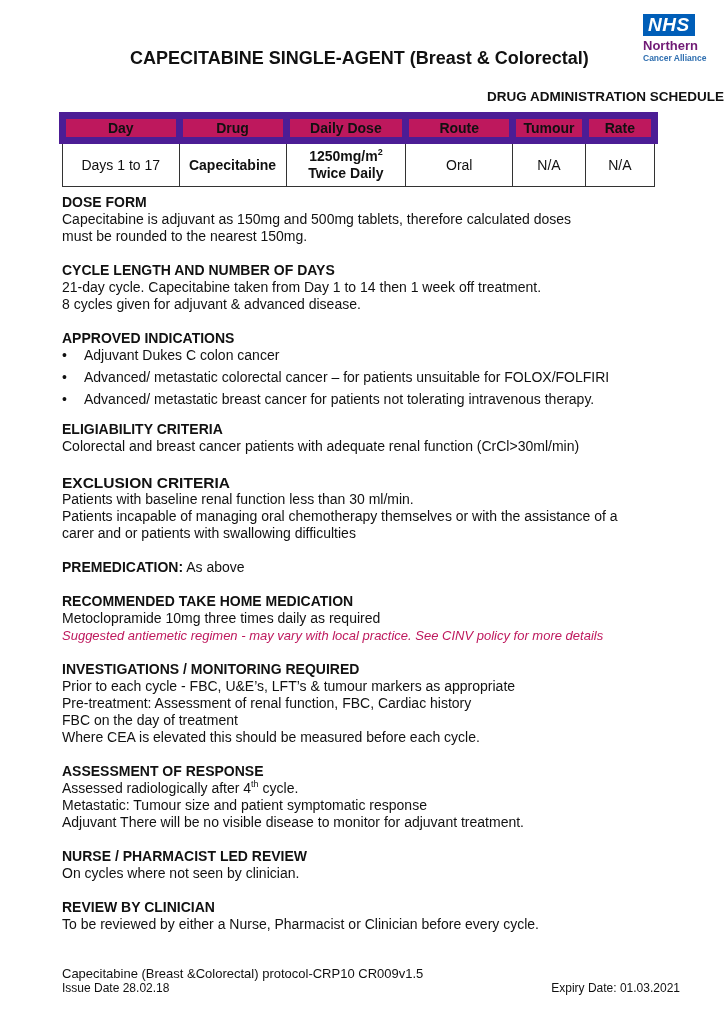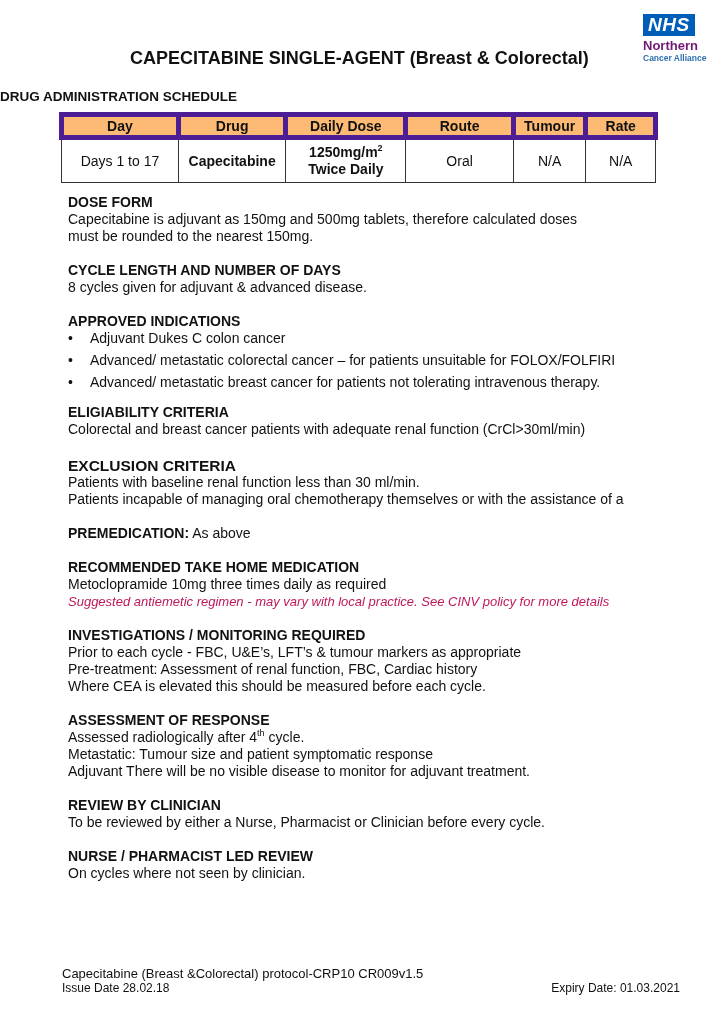--- a/index.html
+++ b/index.html
@@ -4,27 +4,27 @@
 <style>
   html, body { margin: 0; padding: 0; background: #ffffff; }
   body { width: 724px; height: 1024px; position: relative; overflow: hidden;
          font-family: "Liberation Sans", sans-serif; color: #111; }
   .logo { position: absolute; left: 643px; top: 14px; width: 90px; text-align: left; }
   .nhs-box { display: inline-block; background: #005eb8; color: #fff; font-weight: bold;
              font-style: italic; font-size: 19px; line-height: 22px; padding: 0 5px; letter-spacing: 0.5px; }
   .logo-northern { font-weight: bold; font-size: 13px; line-height: 15px; color: #701a75; margin-top: 2px; }
   .logo-alliance { font-weight: bold; font-size: 8.5px; line-height: 10px; color: #2f6fb0; }
   .doc-title { position: absolute; left: 130px; top: 48px; font-size: 18px; font-weight: bold; white-space: nowrap; }
-  .sched-title { position: absolute; left: 0; width: 724px; top: 89px; text-align: left; font-size: 13.5px; font-weight: bold; }
+  .sched-title { position: absolute; left: 0; width: 724px; top: 89px; text-align: right; font-size: 13.5px; font-weight: bold; }
   table.sched { position: absolute; left: 59px; top: 112px; width: 599px; border-collapse: collapse; font-size: 14px; }
-  table.sched th { background: #fdba74; font-weight: bold; height: 18px; border: 5px solid #4c1d95; padding: 0; }
+  table.sched th { background: #be185d; font-weight: bold; height: 18px; border: 7px solid #4c1d95; padding: 0; }
   table.sched td { border: 1px solid #333; text-align: center; height: 42px; padding: 0; line-height: 17px; }
   td.bold { font-weight: bold; }
   sup { font-size: 9px; line-height: 0; vertical-align: super; }
-  .content { position: absolute; left: 62px; top: 194px; width: 620px; font-size: 14px; line-height: 17px; margin-left: 6px; }
+  .content { position: absolute; left: 62px; top: 194px; width: 620px; font-size: 14px; line-height: 17px; }
   .section { margin-bottom: 17px; }
   .h { font-weight: bold; }
   .h.big { font-size: 15.5px; }
   .note { font-style: italic; color: #be185d; font-size: 13px; }
   ul.bul { list-style: none; margin: 0; padding: 0; }
   ul.bul li { position: relative; padding-left: 22px; margin-bottom: 5px; }
   ul.bul li::before { content: "\2022"; position: absolute; left: 0; top: 0; }
   .footer { position: absolute; left: 62px; top: 966px; width: 620px; font-size: 12px; line-height: 15px; }
   .footer-ref { font-size: 13px; }
   .expiry { position: absolute; right: 2px; top: 15px; }
@@ -69,20 +69,21 @@
 <div class="content">
 
   <div class="section">
     <div class="h">DOSE FORM</div>
     <div>Capecitabine is adjuvant as 150mg and 500mg tablets, therefore calculated doses</div>
     <div>must be rounded to the nearest 150mg.</div>
   </div>
 
   <div class="section">
     <div class="h">CYCLE LENGTH AND NUMBER OF DAYS</div>
+    <div>21-day cycle. Capecitabine taken from Day 1 to 14 then 1 week off treatment.</div>
     <div>8 cycles given for adjuvant &amp; advanced disease.</div>
   </div>
 
   <div class="section" style="margin-bottom:13px">
     <div class="h">APPROVED INDICATIONS</div>
     <ul class="bul">
       <li>Adjuvant Dukes C colon cancer</li>
       <li>Advanced/ metastatic colorectal cancer – for patients unsuitable for FOLOX/FOLFIRI</li>
       <li>Advanced/ metastatic breast cancer for patients not tolerating intravenous therapy.</li>
     </ul>
@@ -90,54 +91,56 @@
 
   <div class="section" style="margin-bottom:19px">
     <div class="h">ELIGIABILITY CRITERIA</div>
     <div>Colorectal and breast cancer patients with adequate renal function (CrCl&gt;30ml/min)</div>
   </div>
 
   <div class="section">
     <div class="h big">EXCLUSION CRITERIA</div>
     <div>Patients with baseline renal function less than 30 ml/min.</div>
     <div>Patients incapable of managing oral chemotherapy themselves or with the assistance of a</div>
+    <div>carer and or patients with swallowing difficulties</div>
   </div>
 
   <div class="section">
     <span class="h">PREMEDICATION:</span><span> As above</span>
   </div>
 
   <div class="section">
     <div class="h">RECOMMENDED TAKE HOME MEDICATION</div>
     <div>Metoclopramide 10mg three times daily as required</div>
     <div class="note">Suggested antiemetic regimen - may vary with local practice. See CINV policy for more details</div>
   </div>
 
   <div class="section">
     <div class="h">INVESTIGATIONS / MONITORING REQUIRED</div>
     <div>Prior to each cycle - FBC, U&amp;E’s, LFT’s &amp; tumour markers as appropriate</div>
     <div>Pre-treatment: Assessment of renal function, FBC, Cardiac history</div>
+    <div>FBC on the day of treatment</div>
     <div>Where CEA is elevated this should be measured before each cycle.</div>
   </div>
 
   <div class="section">
     <div class="h">ASSESSMENT OF RESPONSE</div>
     <div><span>Assessed radiologically after 4</span><sup>th</sup><span> cycle.</span></div>
     <div>Metastatic: Tumour size and patient symptomatic response</div>
     <div>Adjuvant There will be no visible disease to monitor for adjuvant treatment.</div>
   </div>
 
   <div class="section">
-    <div class="h">REVIEW BY CLINICIAN</div>
-    <div>To be reviewed by either a Nurse, Pharmacist or Clinician before every cycle.</div>
+    <div class="h">NURSE / PHARMACIST LED REVIEW</div>
+    <div>On cycles where not seen by clinician.</div>
   </div>
 
   <div class="section">
-    <div class="h">NURSE / PHARMACIST LED REVIEW</div>
-    <div>On cycles where not seen by clinician.</div>
+    <div class="h">REVIEW BY CLINICIAN</div>
+    <div>To be reviewed by either a Nurse, Pharmacist or Clinician before every cycle.</div>
   </div>
 
 </div>
 
 <div class="footer">
   <div class="footer-ref">Capecitabine (Breast &amp;Colorectal) protocol-CRP10 CR009v1.5</div>
   <div>Issue Date  28.02.18</div>
   <div class="expiry">Expiry Date: 01.03.2021</div>
 </div>
 

